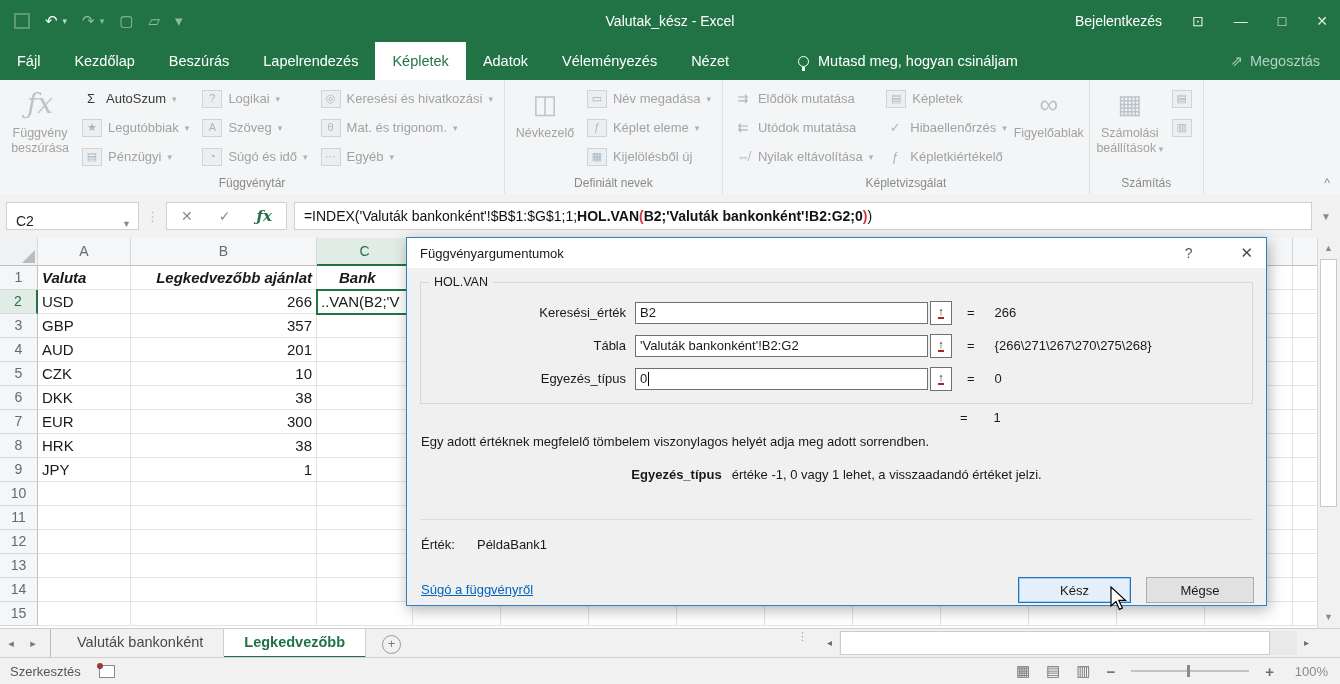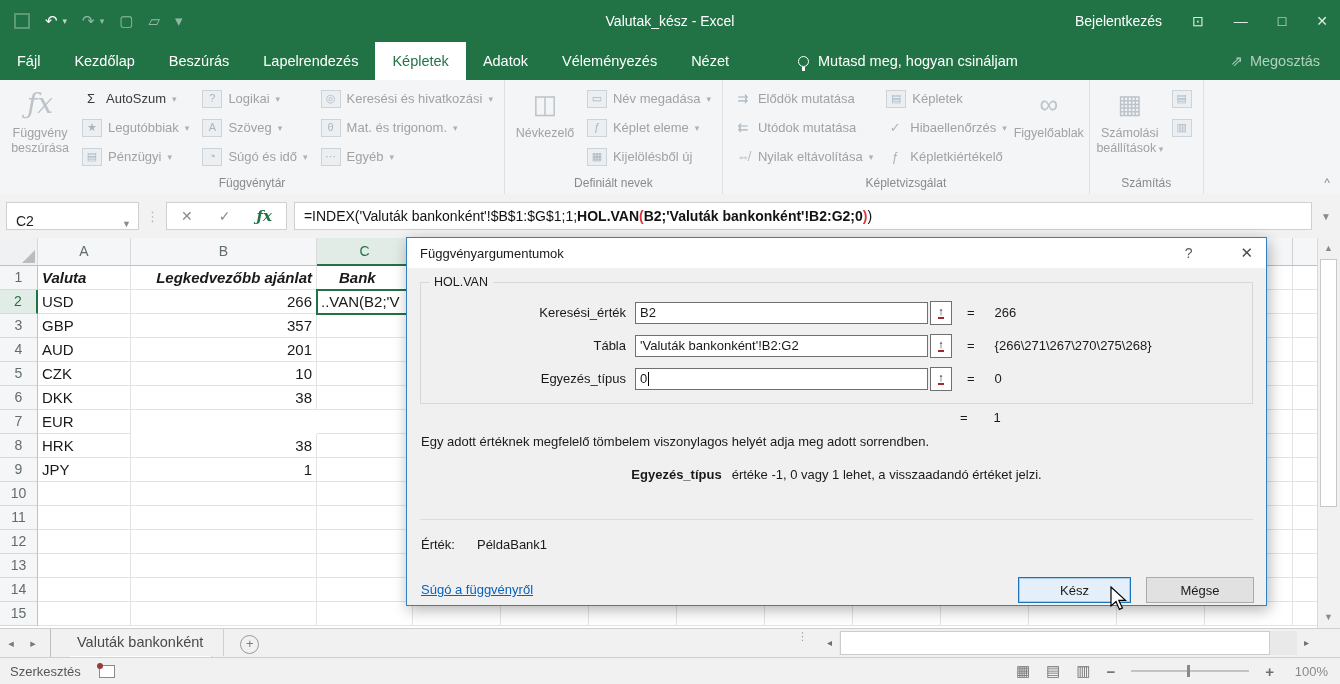--- a/index.html
+++ b/index.html
@@ -67,21 +67,21 @@
   .cellfill{border-bottom:1px solid #e3e3e3;background:repeating-linear-gradient(to right,transparent 0 87px,#e3e3e3 87px 88px);}
   .selbox{border:2px solid #217346;pointer-events:none;z-index:3;background:transparent;}
   
   .vscroll{position:absolute;top:238px;right:0;width:22px;height:390px;background:#f1f1f1;border-left:1px solid #d8d8d8;}
   .varrow{position:absolute;left:2px;width:17px;height:17px;color:#8a8a8a;font-size:9px;text-align:center;line-height:17px;}
   .vthumb{position:absolute;left:2px;width:17px;background:#fff;border:1px solid #c8c8c8;box-sizing:border-box;}
   
   .sheettabs{position:absolute;top:628px;left:0;right:0;height:30px;background:#f1f1f1;border-top:1px solid #cfcfcf;display:flex;align-items:stretch;font-size:14.5px;color:#494949;}
   .snav{width:22px;text-align:center;line-height:29px;color:#7a7a7a;font-size:11px;}
   .stabdiv{width:1px;background:#bdbdbd;margin:0 6px;}
-  #sheet-tab-list{display:flex;align-items:center;flex-direction:column;}
+  #sheet-tab-list{display:flex;align-items:flex-start;}
   .stab{padding:0 20px;line-height:27px;border-right:1px solid #cfcfcf;background:#f1f1f1;white-space:nowrap;}
   .stab.active{background:#fff;color:#217346;font-weight:bold;border-bottom:2px solid #217346;border-right:1px solid #cfcfcf;}
   .plusbtn{width:17px;height:17px;border:1px solid #9a9a9a;border-radius:50%;color:#7a7a7a;font-size:13px;line-height:15px;text-align:center;align-self:center;margin-left:16px;}
   .hsplit{position:absolute;left:797px;top:633px;color:#9a9a9a;font-size:11px;letter-spacing:0;line-height:7px;width:8px;}
   .htrack{position:absolute;left:820px;top:631px;width:496px;height:24px;background:#e9e9e9;}
   .harrow{position:absolute;top:0;width:19px;height:24px;background:#f1f1f1;color:#6f6f6f;font-size:10px;text-align:center;line-height:24px;}
   .hthumb{position:absolute;left:20px;top:0;width:430px;height:24px;background:#fff;border:1px solid #cccccc;box-sizing:border-box;}
   
   .statusbar{position:absolute;left:0;right:0;bottom:0;height:26px;background:#f1f1f1;border-top:1px solid #cfcfcf;display:flex;align-items:center;font-size:13px;color:#565656;}
   .smode{margin-left:10px;}
@@ -368,20 +368,21 @@
     <div class="cell num" style="left: 131px; top: 124px; width: 186px; height: 24px;">10</div>
     <div class="cell" style="left: 317px; top: 124px; width: 96px; height: 24px;"></div>
     <div class="cellfill" style="left: 413px; top: 124px; width: 905px; height: 24px;"></div>
     <div class="rh" style="left: 0px; top: 148px; width: 38px; height: 24px;">6</div>
     <div class="cell" style="left: 38px; top: 148px; width: 93px; height: 24px;">DKK</div>
     <div class="cell num" style="left: 131px; top: 148px; width: 186px; height: 24px;">38</div>
     <div class="cell" style="left: 317px; top: 148px; width: 96px; height: 24px;"></div>
     <div class="cellfill" style="left: 413px; top: 148px; width: 905px; height: 24px;"></div>
     <div class="rh" style="left: 0px; top: 172px; width: 38px; height: 24px;">7</div>
     <div class="cell" style="left: 38px; top: 172px; width: 93px; height: 24px;">EUR</div>
+    <div class="cell num" style="left: 131px; top: 172px; width: 186px; height: 24px;">300</div>
     <div class="cell" style="left: 317px; top: 172px; width: 96px; height: 24px;"></div>
     <div class="cellfill" style="left: 413px; top: 172px; width: 905px; height: 24px;"></div>
     <div class="rh" style="left: 0px; top: 196px; width: 38px; height: 24px;">8</div>
     <div class="cell" style="left: 38px; top: 196px; width: 93px; height: 24px;">HRK</div>
     <div class="cell num" style="left: 131px; top: 196px; width: 186px; height: 24px;">38</div>
     <div class="cell" style="left: 317px; top: 196px; width: 96px; height: 24px;"></div>
     <div class="cellfill" style="left: 413px; top: 196px; width: 905px; height: 24px;"></div>
     <div class="rh" style="left: 0px; top: 220px; width: 38px; height: 24px;">9</div>
     <div class="cell" style="left: 38px; top: 220px; width: 93px; height: 24px;">JPY</div>
     <div class="cell num" style="left: 131px; top: 220px; width: 186px; height: 24px;">1</div>

